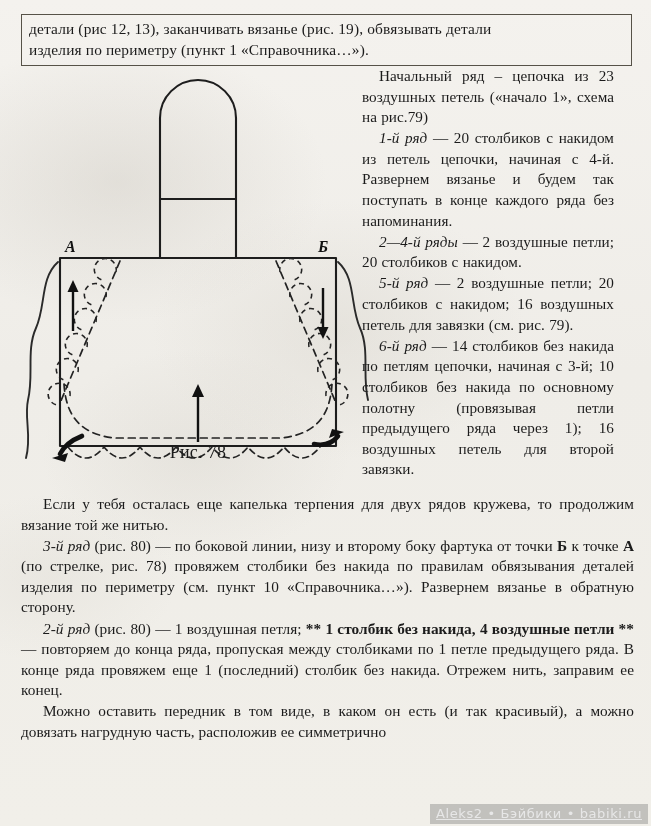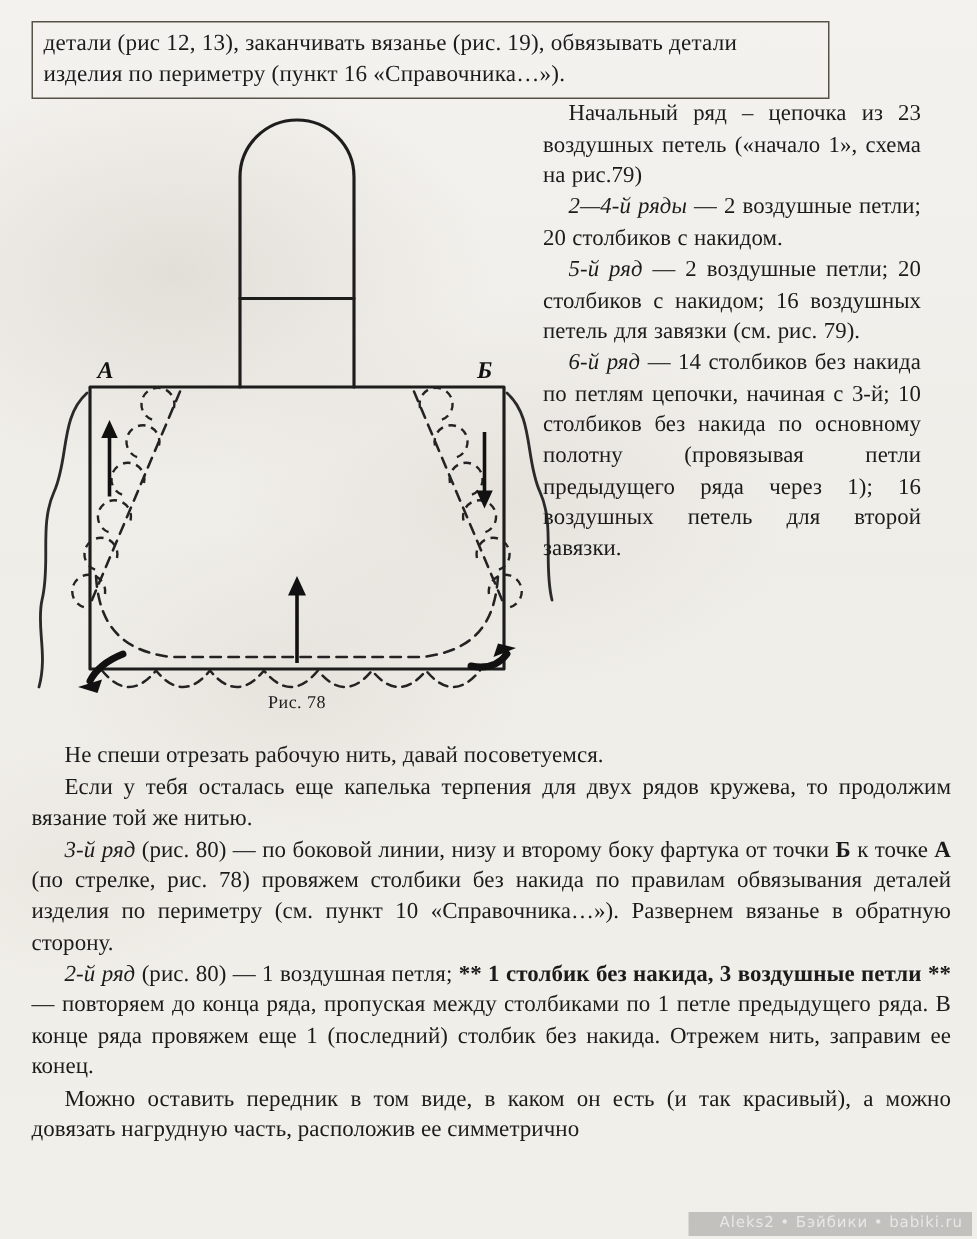--- a/index.html
+++ b/index.html
@@ -32,21 +32,21 @@
   .sheet {
     position: absolute;
     inset: 0;
   }
 
   
   .intro-box {
     position: absolute;
     left: 21px;
     top: 14px;
-    width: 532px;
+    width: 611px;
     box-sizing: border-box;
     border: 1px solid #565248;
     padding: 4px 7px 5px 7px;
     background: rgba(255,255,255,0.05);
   }
   .intro-line {
     font-size: 15.4px;
     line-height: 20.5px;
     letter-spacing: 0.15px;
     white-space: nowrap;
@@ -57,24 +57,24 @@
     position: absolute;
     left: 18px;
     top: 66px;
     width: 360px;
     height: 420px;
   }
   .figure-wrap svg { display: block; }
   .fig-caption {
     position: absolute;
     left: 0;
-    top: 395px;
+    top: 376px;
     width: 360px;
     text-align: center;
-    font-size: 12px;
+    font-size: 18px;
     letter-spacing: 0.3px;
   }
 
   
   .right-col {
     position: absolute;
     left: 362px;
     top: 66px;
     width: 252px;
   }
@@ -109,36 +109,37 @@
   .it { font-style: italic; }
 
   
   .watermark {
     position: absolute;
     right: 3px;
     bottom: 2px;
     background: rgba(128,128,128,0.42);
     color: #e7e7e7;
     font-family: "DejaVu Sans", "Liberation Sans", sans-serif;
-    font-size: 10px;
+    font-size: 13px;
     letter-spacing: 0.6px;
-    padding: 2px 6px 3px 21px;
+    padding: 2px 6px 3px 6px;
     white-space: nowrap;
+    text-decoration: underline;
   }
 </style>
 </head>
 <body>
 
 <div class="page-scan"></div>
 
 <div class="sheet">
 
   <div class="intro-box">
     <div class="intro-line">детали (рис 12, 13), заканчивать вязанье (рис. 19), обвязывать детали</div>
-    <div class="intro-line">изделия по периметру (пункт 16 «Справочника…»).</div>
+    <div class="intro-line">изделия по периметру (пункт 1 «Справочника…»).</div>
   </div>
 
   <div class="figure-wrap">
     <svg width="360" height="400" viewBox="0 0 360 400">
       <g fill="none" stroke="#1d1d1d" stroke-width="2.1" stroke-linecap="round" stroke-linejoin="round">
 
         <path d="M 142 192 L 142 52 A 38 38 0 0 1 218 52 L 218 192"></path>
 
         <path d="M 142 133 L 218 133"></path>
 
@@ -205,40 +206,40 @@
       <text x="300" y="186" font-family="Liberation Serif, serif" font-size="16" font-style="italic" font-weight="bold" fill="#111">Б</text>
     </svg>
 
     <div class="fig-caption">Рис. 78</div>
   </div>
 
   <div class="right-col">
 
     <p class="rc-par"><span>Начальный ряд – цепочка из 23 воздушных петель («начало 1», схема на рис.79)</span></p>
 
+    <p class="rc-par"><span class="it">1-й ряд</span><span> —  20 столбиков с накидом из петель цепочки, начиная с 4-й. Развернем вязанье и будем так поступать в конце каждого ряда без напоминания.</span></p>
 
     <p class="rc-par"><span class="it">2—4-й ряды</span><span> — 2 воздушные петли; 20 столбиков с накидом.</span></p>
 
     <p class="rc-par"><span class="it">5-й ряд</span><span> — 2 воздушные петли; 20 столбиков с накидом; 16 воздушных петель для завязки (см. рис. 79).</span></p>
 
     <p class="rc-par"><span class="it">6-й ряд</span><span> —  14 столбиков без накида по петлям цепочки, начиная с 3-й; 10 столбиков без накида по основному полотну (провязывая петли предыдущего ряда через 1); 16 воздушных петель для второй завязки.</span></p>
 
   </div>
 
   <div class="body-col">
 
 
-    <p class="bd-par"><span>Не спеши отрезать рабочую нить, давай посоветуемся.</span></p>
 
 
     <p class="bd-par"><span>Если у тебя осталась еще капелька терпения для двух рядов кружева, то продолжим вязание той же нитью.</span></p>
 
     <p class="bd-par"><span class="it">3-й ряд</span><span> (рис. 80) — по боковой линии, низу и второму боку фартука от точки <b>Б</b> к точке <b>А</b> (по стрелке, рис. 78) провяжем столбики  без накида по правилам обвязывания деталей изделия  по периметру (см. пункт 10 «Справочника…»). Развернем вязанье в обратную сторону.</span></p>
 
-    <p class="bd-par"><span class="it">2-й ряд</span><span> (рис. 80) — 1 воздушная петля; <b>** 1 столбик без накида, 3 воздушные петли **</b> —   повторяем до конца ряда, пропуская между столбиками по 1 петле предыдущего ряда. В конце ряда провяжем еще 1 (последний) столбик без накида. Отрежем нить, заправим ее конец.</span></p>
+    <p class="bd-par"><span class="it">2-й ряд</span><span> (рис. 80) — 1 воздушная петля; <b>** 1 столбик без накида, 4 воздушные петли **</b> —   повторяем до конца ряда, пропуская между столбиками по 1 петле предыдущего ряда. В конце ряда провяжем еще 1 (последний) столбик без накида. Отрежем нить, заправим ее конец.</span></p>
 
     <p class="bd-par"><span>Можно оставить передник в том виде, в каком он есть (и так красивый), а можно довязать нагрудную часть, расположив ее симметрично</span></p>
 
   </div>
 
   <div class="watermark">Aleks2 • Бэйбики • babiki.ru</div>
 
 </div>
 
 </body></html>

